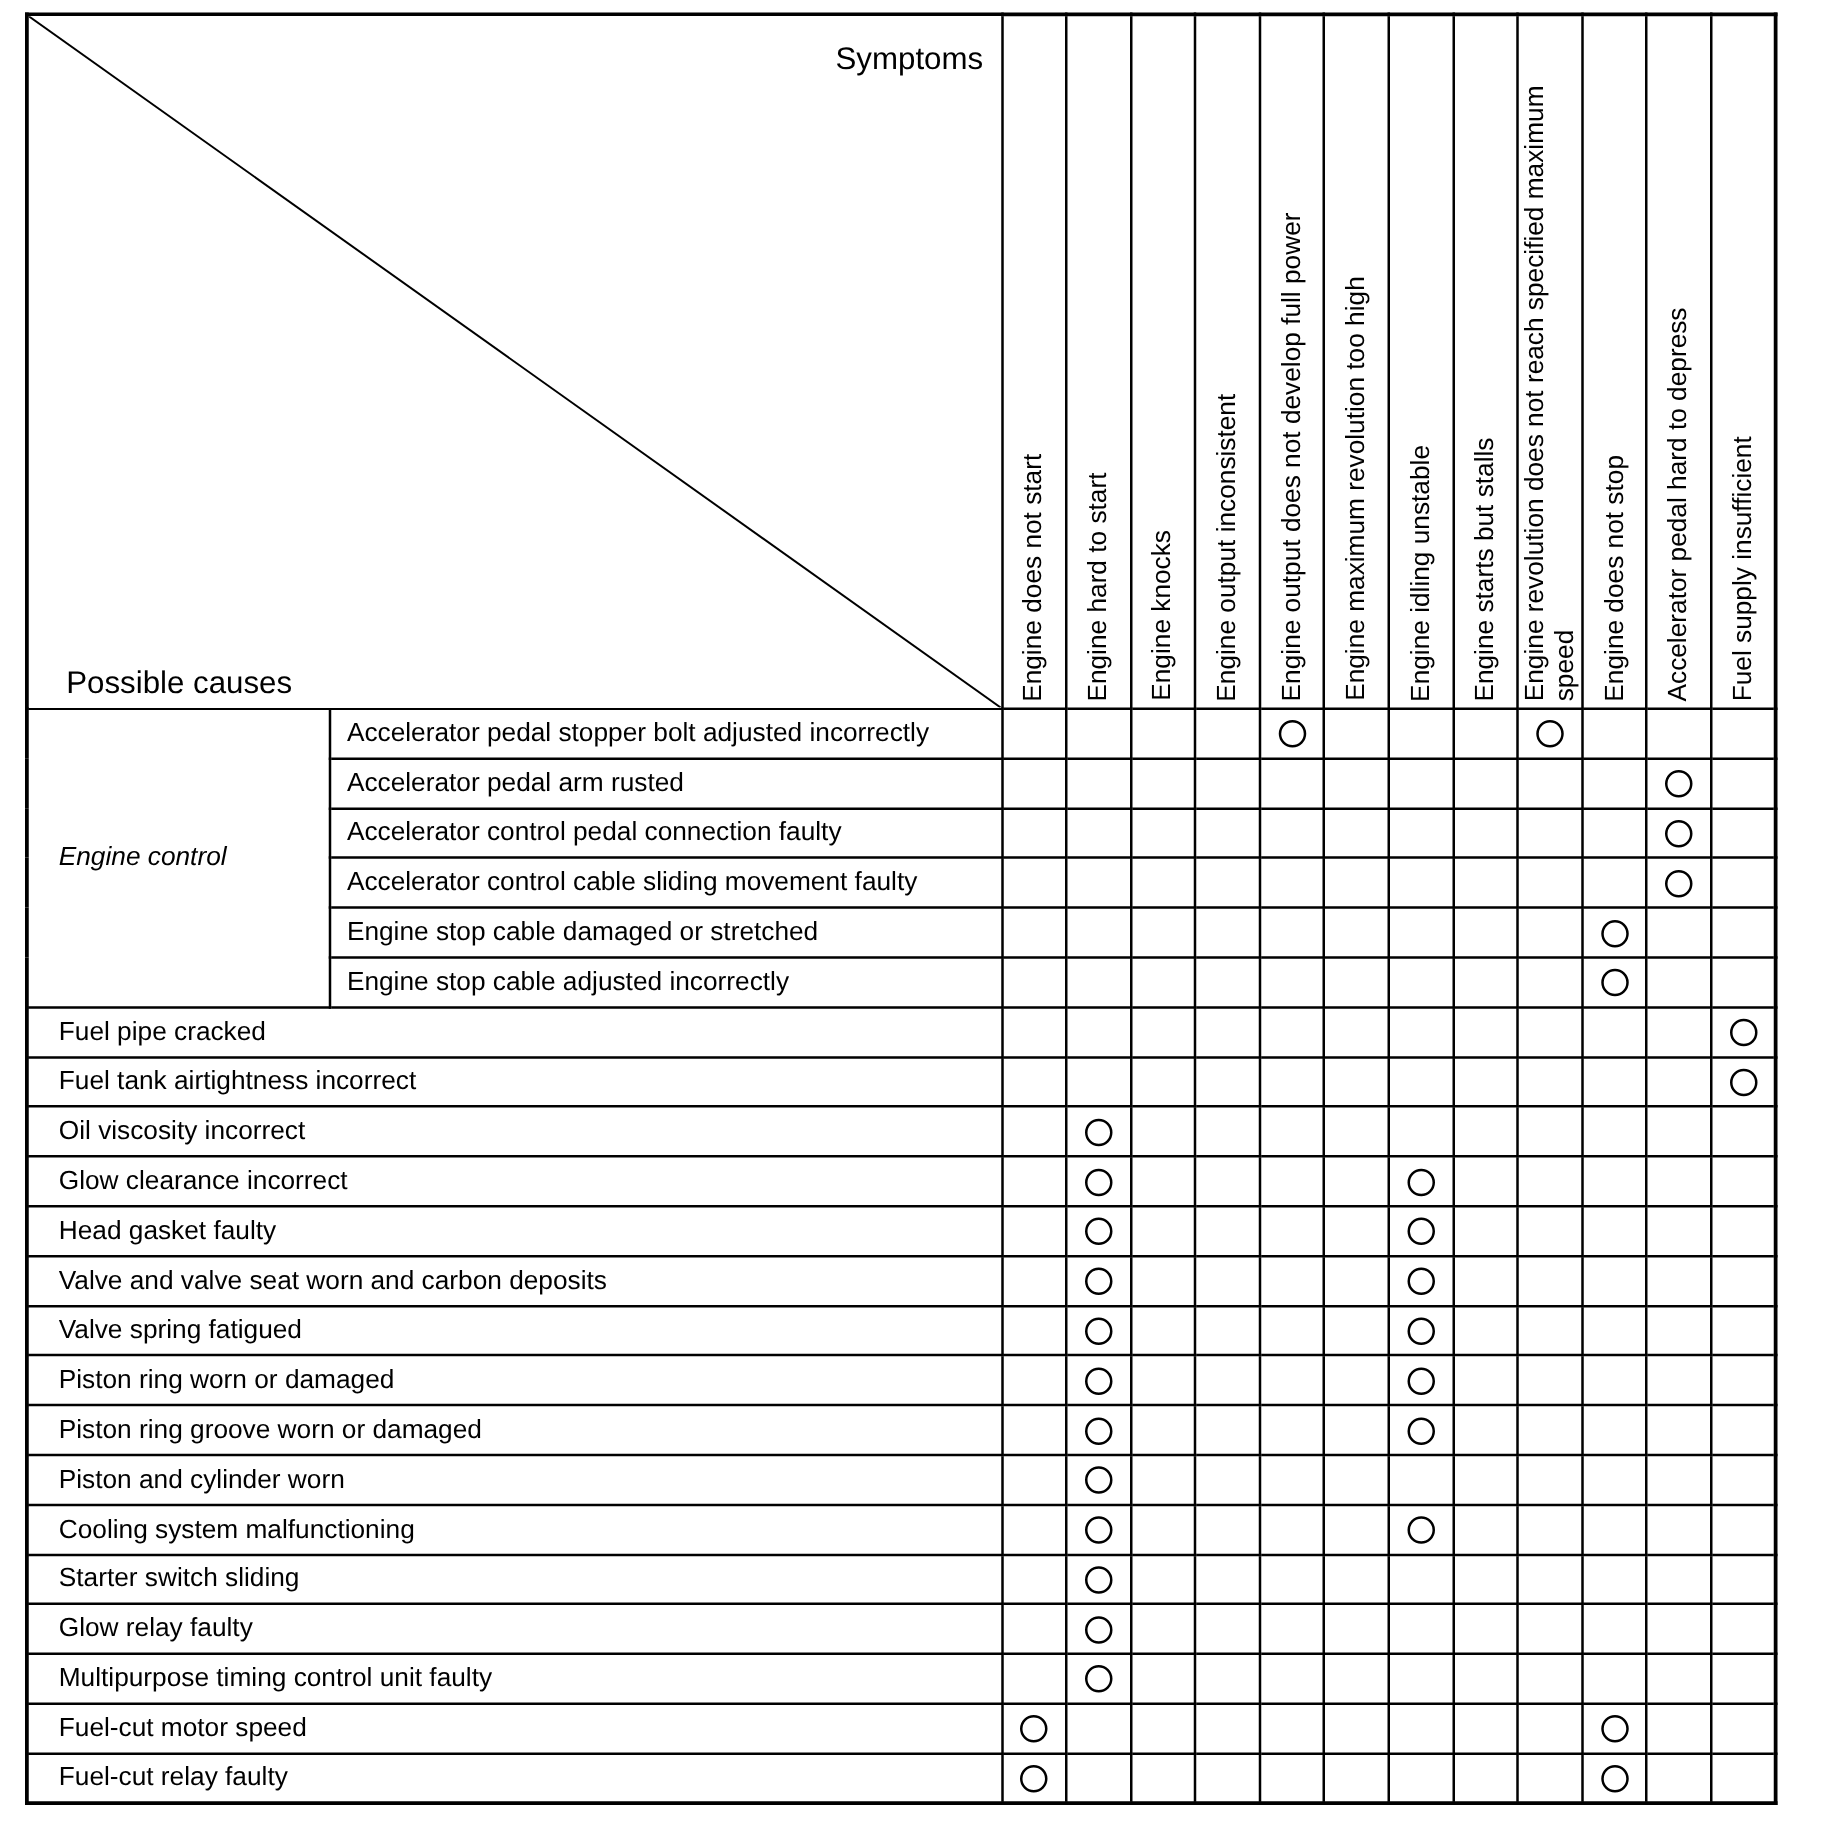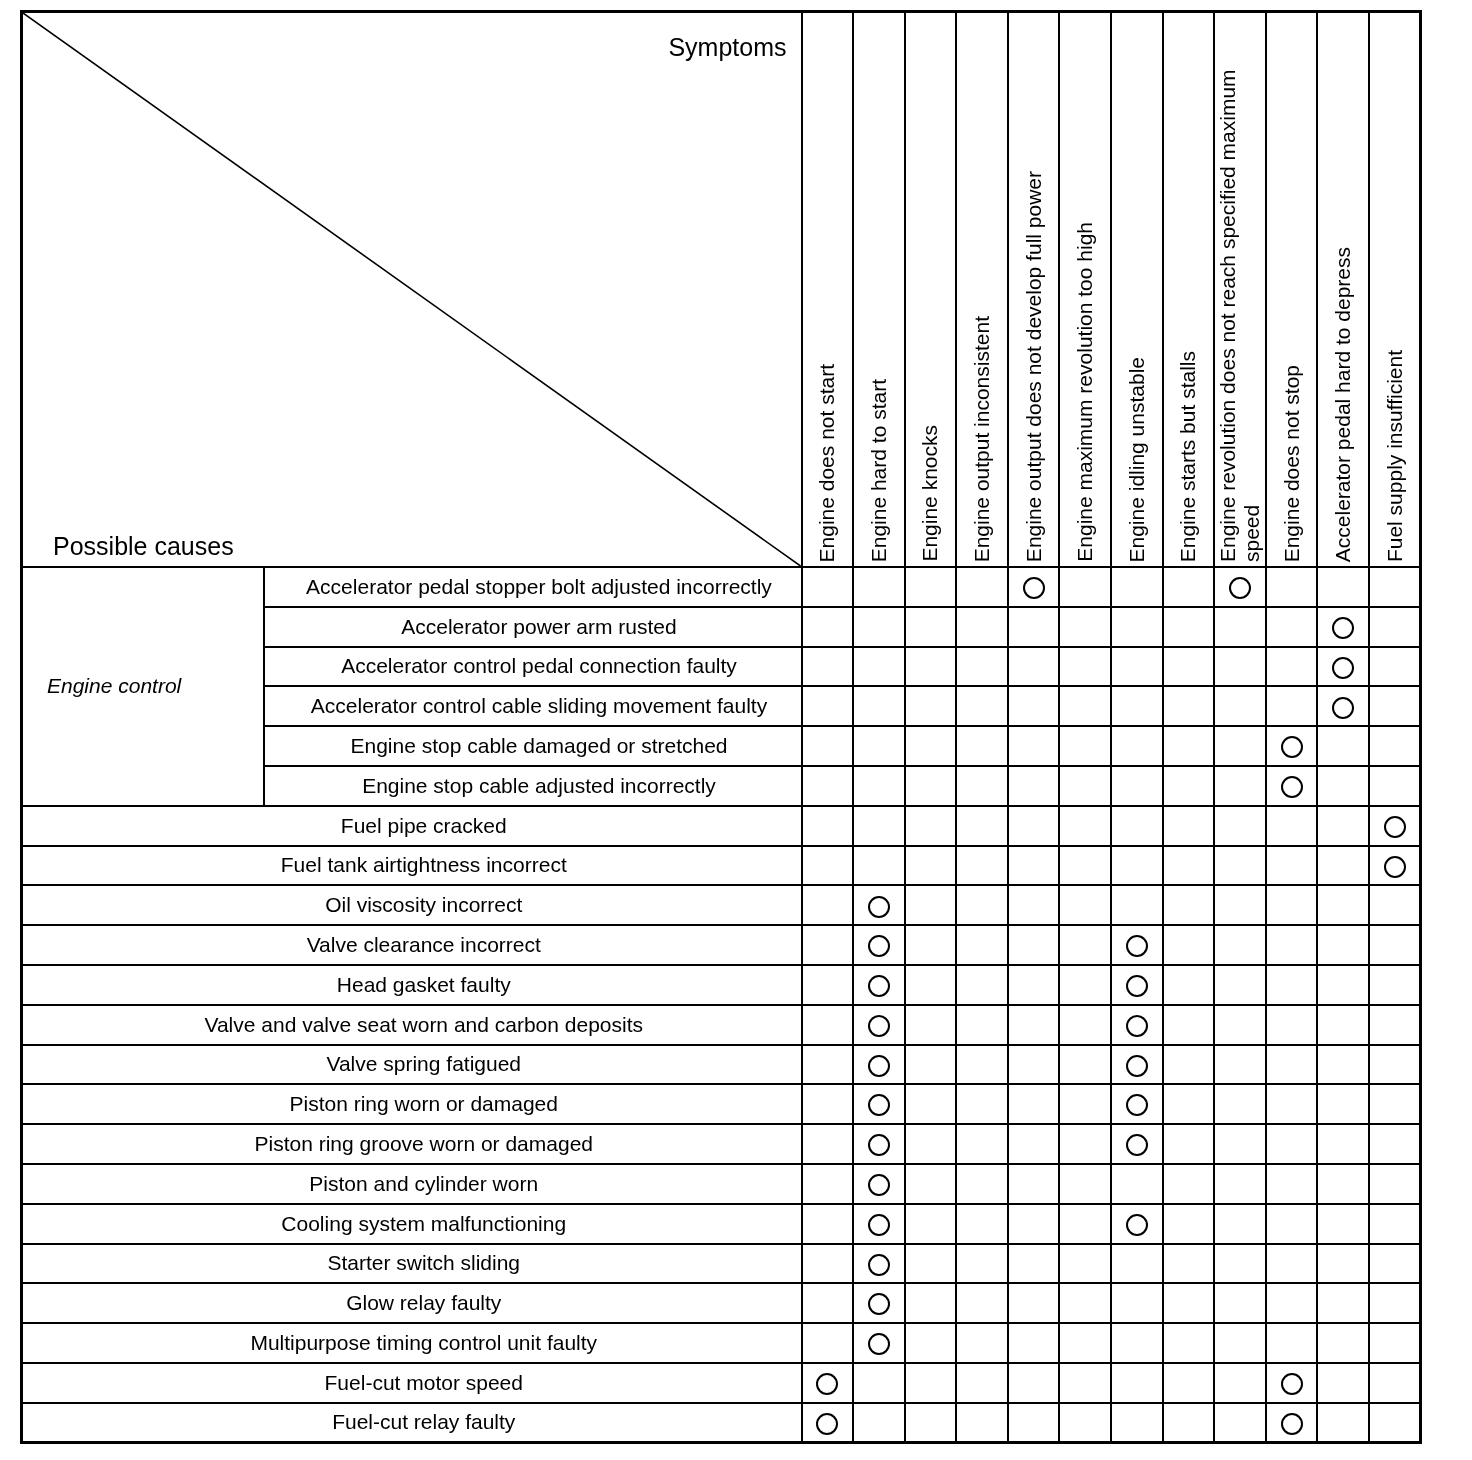--- a/index.html
+++ b/index.html
@@ -13,21 +13,21 @@
   .diag-svg{position:absolute;left:0;top:0;width:100%;height:100%;display:block;}
   .symptoms-label{position:absolute;top:20px;right:14px;font-size:25px;}
   .causes-label{position:absolute;left:30px;bottom:5px;font-size:25px;}
   .vertical{display:inline-block;writing-mode:vertical-rl;transform:rotate(180deg);
             font-size:21px;line-height:1.15;max-height:520px;padding-bottom:8px;
             text-align:left;}
   
   tbody tr{height:39.8px;}
   tbody td{font-size:21px;white-space:nowrap;overflow:hidden;vertical-align:middle;}
   td.group-cell{padding-left:24px;font-style:italic;}
-  td.cause-cell{padding-left:13px;text-align:center;}
+  td.cause-cell{padding-left:13px;}
   td.cause-cell.top-level{padding-left:24px;}
   td.mark-cell{text-align:center;}
   .circle{display:inline-block;width:18px;height:18px;border:2px solid #000;border-radius:50%;
           vertical-align:middle;}
 </style>
 </head>
 <body>
 
 <div class="sheet">
   <table class="matrix">
@@ -72,21 +72,21 @@
           <td class="mark-cell"><span class="circle"></span></td>
           <td class="mark-cell"></td>
           <td class="mark-cell"></td>
           <td class="mark-cell"></td>
           <td class="mark-cell"><span class="circle"></span></td>
           <td class="mark-cell"></td>
           <td class="mark-cell"></td>
           <td class="mark-cell"></td>
         </tr>
         <tr>
-          <td class="cause-cell">Accelerator power arm rusted</td>
+          <td class="cause-cell">Accelerator pedal arm rusted</td>
           <td class="mark-cell"></td>
           <td class="mark-cell"></td>
           <td class="mark-cell"></td>
           <td class="mark-cell"></td>
           <td class="mark-cell"></td>
           <td class="mark-cell"></td>
           <td class="mark-cell"></td>
           <td class="mark-cell"></td>
           <td class="mark-cell"></td>
           <td class="mark-cell"></td>
@@ -192,21 +192,21 @@
           <td class="mark-cell"></td>
           <td class="mark-cell"></td>
           <td class="mark-cell"></td>
           <td class="mark-cell"></td>
           <td class="mark-cell"></td>
           <td class="mark-cell"></td>
           <td class="mark-cell"></td>
           <td class="mark-cell"></td>
         </tr>
         <tr>
-          <td class="cause-cell top-level" colspan="2">Valve clearance incorrect</td>
+          <td class="cause-cell top-level" colspan="2">Glow clearance incorrect</td>
           <td class="mark-cell"></td>
           <td class="mark-cell"><span class="circle"></span></td>
           <td class="mark-cell"></td>
           <td class="mark-cell"></td>
           <td class="mark-cell"></td>
           <td class="mark-cell"></td>
           <td class="mark-cell"><span class="circle"></span></td>
           <td class="mark-cell"></td>
           <td class="mark-cell"></td>
           <td class="mark-cell"></td>

